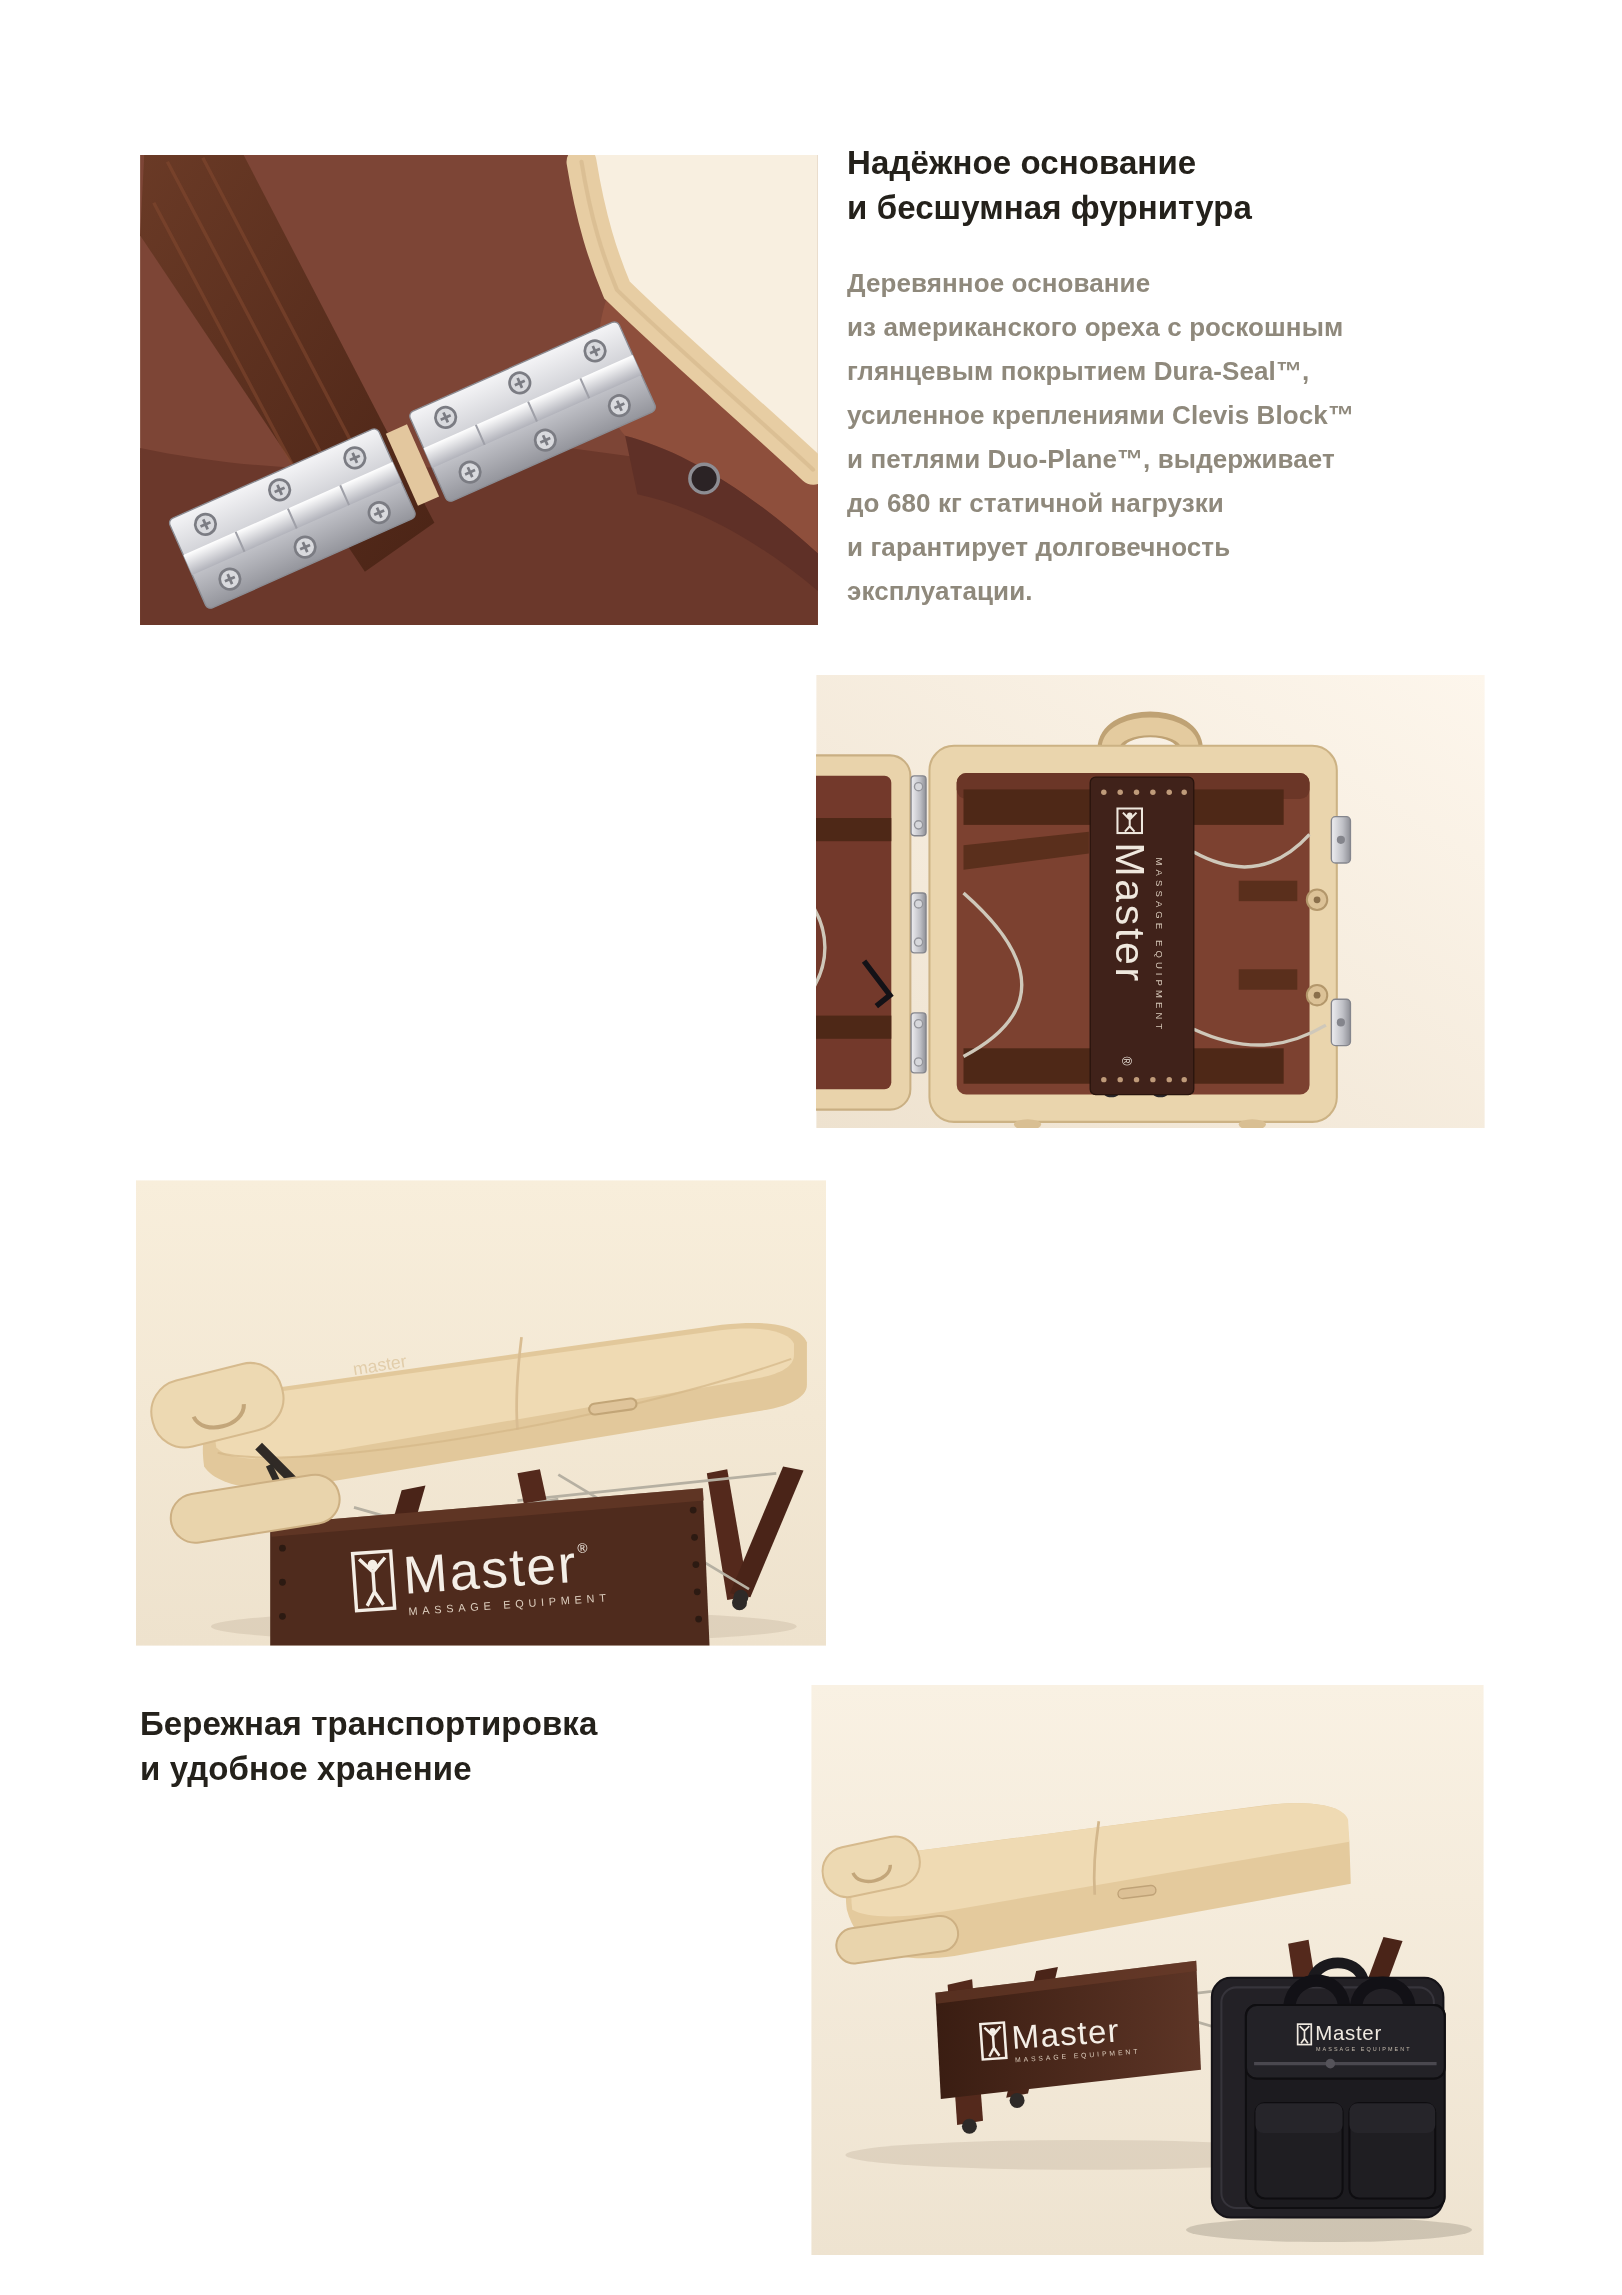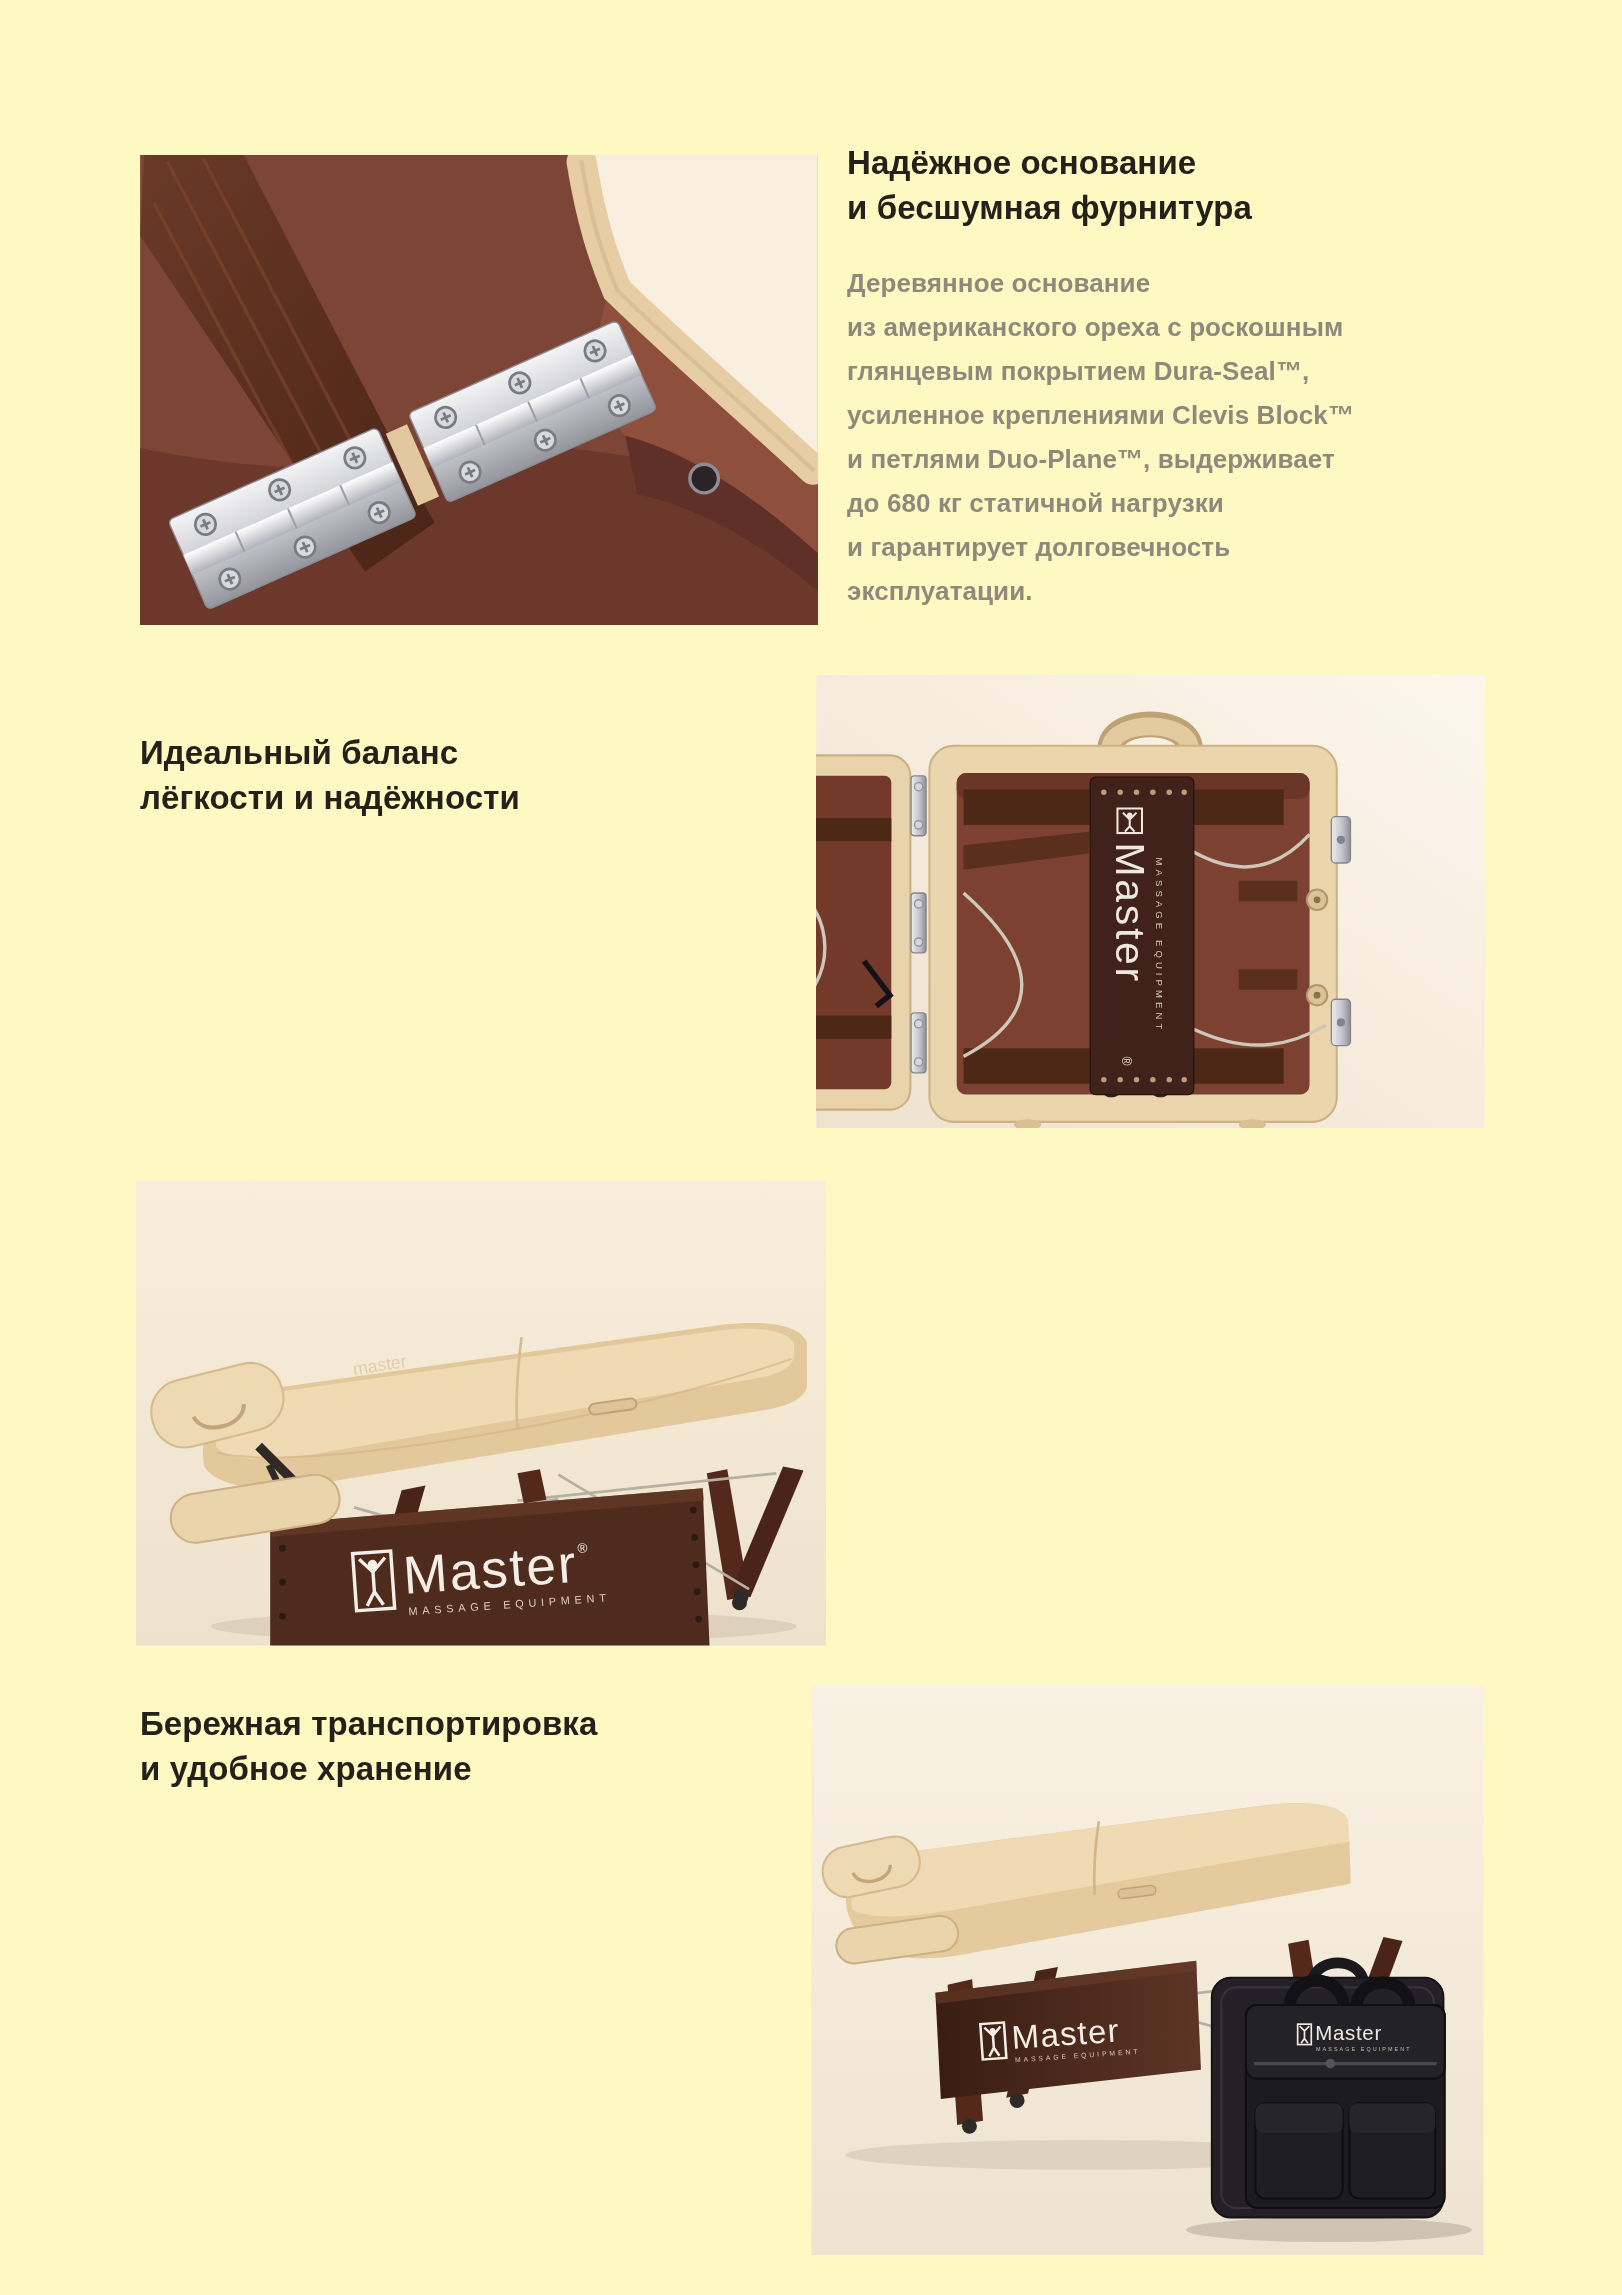--- a/index.html
+++ b/index.html
@@ -1,17 +1,17 @@
 <!DOCTYPE html>
 <html style="font-size:11px"><head>
 <meta charset="utf-8">
 <style>
   html,body{margin:0;padding:0;background:#e8dcca;}
   .page{
-    position:relative;width:1622px;height:2295px;background:#fef9c3;
+    position:relative;width:1622px;height:2295px;background:#ffffff;
     font-family:"Liberation Sans","DejaVu Sans",sans-serif;overflow:hidden;
   }
   .photo{position:absolute;overflow:hidden;}
   .photo svg{display:block;width:100%;height:100%;}
   .text-block{position:absolute;}
   .text-block h2{
     margin:0;font-size:33px;line-height:45px;font-weight:600;color:#24211b;
     white-space:pre-line;letter-spacing:0.1px;
   }
   .text-block p{
@@ -108,22 +108,20 @@
 из американского ореха с роскошным
 глянцевым покрытием Dura-Seal™,
 усиленное креплениями Clevis Block™
 и петлями Duo-Plane™, выдерживает
 до 680 кг статичной нагрузки
 и гарантирует долговечность
 эксплуатации.</p>
   </div>
 
   <div class="text-block" style="left:140px;top:730px;width:688px;">
-    <h2>Идеальный баланс
-лёгкости и надёжности</h2>
   </div>
 
   <figure class="photo" style="left:816px;top:675px;width:669px;height:453px;margin:0;">
     <svg viewBox="0 0 981 665">
       <defs>
         <linearGradient id="p2bg" x1="1" y1="0" x2="0" y2="1">
           <stop offset="0" stop-color="#fdf6ec"></stop>
             <stop offset="1" stop-color="#eee2cf"></stop>
         </linearGradient>
         <linearGradient id="chrome2" x1="0" y1="0" x2="1" y2="0">

